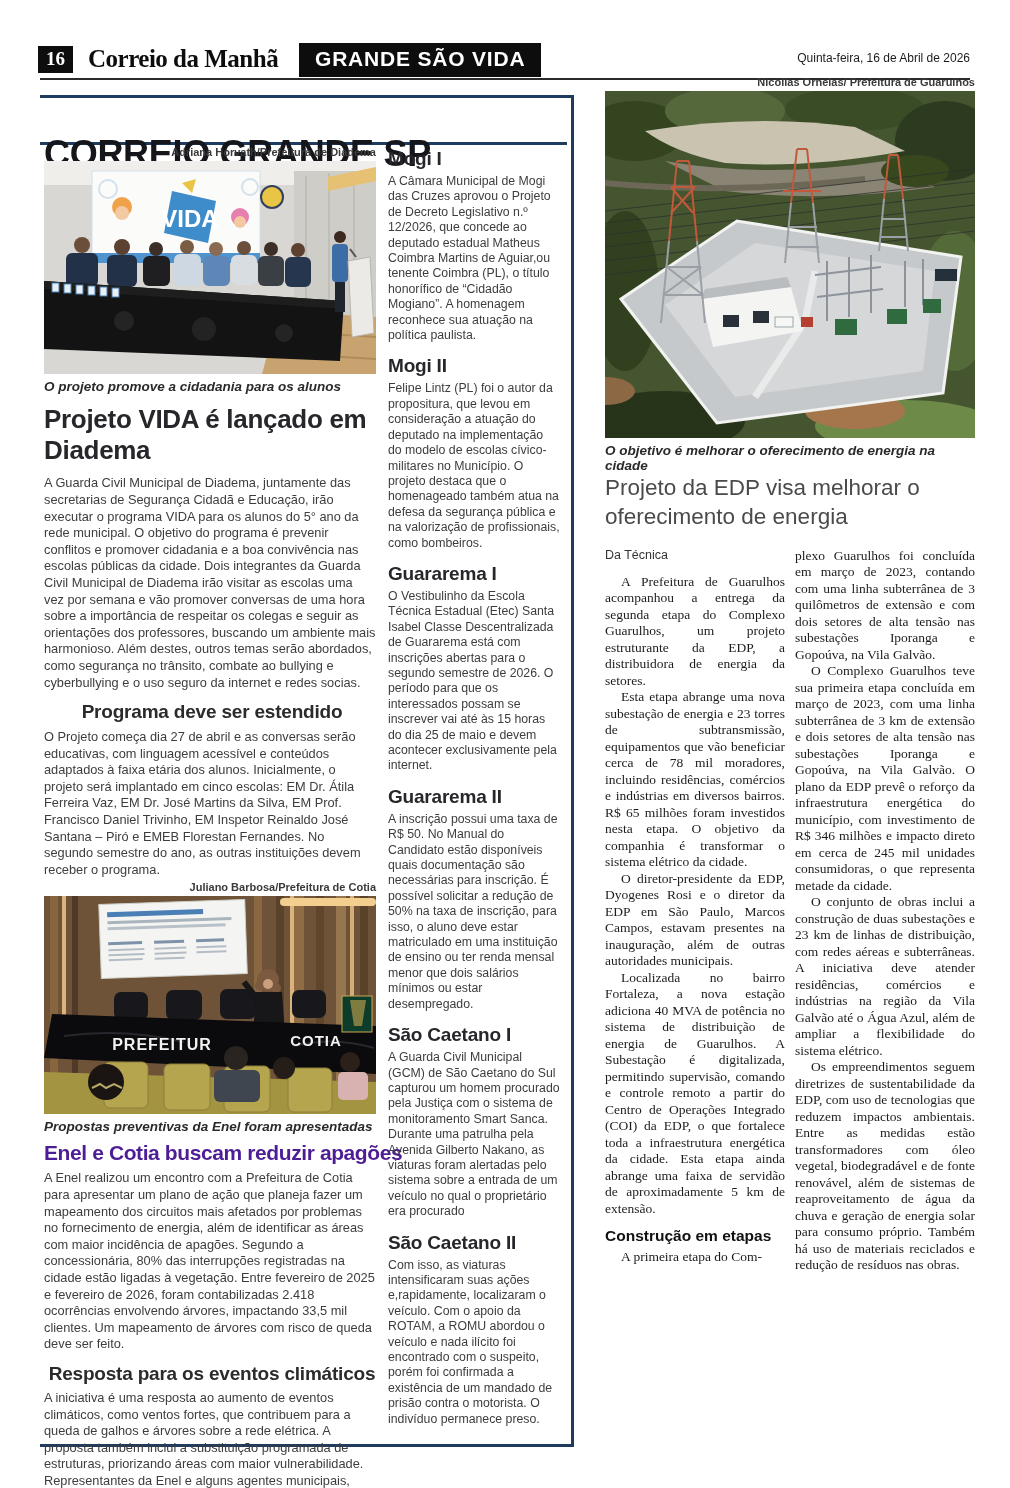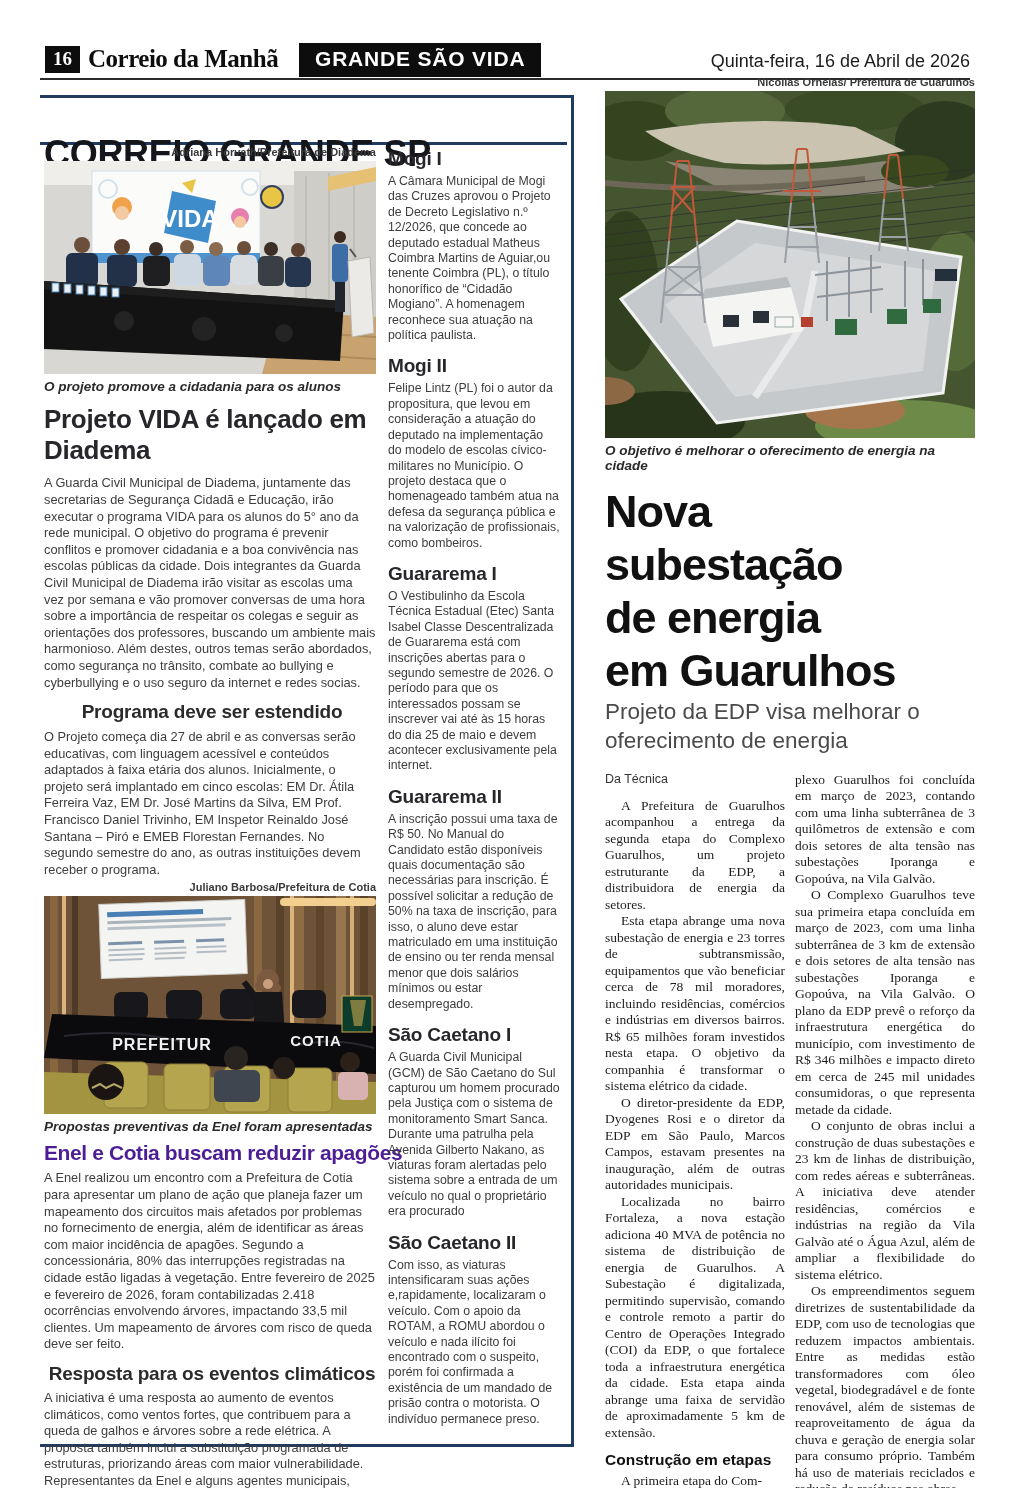--- a/index.html
+++ b/index.html
@@ -1,27 +1,27 @@
 <!DOCTYPE html>
 <html><head>
 <meta charset="utf-8">
 <style>
   html,body{margin:0;padding:0;background:#e9e9e9;}
   #page{position:relative;width:1010px;height:1488px;background:#ffffff;margin:0 auto;
         font-family:"Liberation Sans",sans-serif;color:#222;overflow:hidden;}
   .abs{position:absolute;}
 
   
-  .page-num{left:45px;top:46px;background:#0d0d0d;color:#fff;font-family:"Liberation Serif",serif;
+  .page-num{left:38px;top:46px;background:#0d0d0d;color:#fff;font-family:"Liberation Serif",serif;
             font-weight:bold;font-size:19px;padding:2px 8px 3px;}
   .masthead{left:88px;top:45px;font-family:"Liberation Serif",serif;font-weight:bold;
             font-size:25px;letter-spacing:-0.5px;color:#0d0d0d;text-align:center;}
   .banner{left:299px;top:43px;background:#0d0d0d;color:#fff;font-weight:bold;font-size:21px;
           letter-spacing:0.8px;padding:4px 16px 6px;}
-  .date{right:40px;top:51px;font-size:18px;color:#1c1c1c;}
+  .date{right:40px;top:51px;font-size:12px;color:#1c1c1c;}
   .header-rule{left:40px;top:78px;width:930px;height:2px;background:#2b2b2b;}
 
   
   .rule{background:#1f3c60;}
   .box-top{left:40px;top:95px;width:534px;height:3px;}
   .box-title-rule{left:40px;top:142px;width:527px;height:3px;}
   .box-right{left:571px;top:95px;width:3px;height:1352px;}
   .box-bottom{left:40px;top:1444px;width:534px;height:3px;}
 
   .section-title{left:44px;top:101px;font-size:36px;font-weight:800;letter-spacing:-0.3px;color:#15161c;margin-top:32px;}
@@ -357,26 +357,20 @@
       <rect x="230" y="228" width="22" height="16" fill="#2f6b3f"></rect>
       <rect x="282" y="218" width="20" height="15" fill="#2f6b3f"></rect>
       <rect x="318" y="208" width="18" height="14" fill="#2f6b3f"></rect>
       <rect x="196" y="226" width="12" height="10" fill="#b5402f"></rect>
       <rect x="170" y="226" width="18" height="10" fill="#f6f6f4" stroke="#9aa"></rect>
       <rect x="330" y="178" width="22" height="12" fill="#24303c"></rect>
     </svg>
 
     <div class="g-caption">O objetivo é melhorar o oferecimento de energia na cidade</div>
 
-    <div class="g-headline">
-        <div class="hl-line">Nova</div>
-        <div class="hl-line">subestação</div>
-        <div class="hl-line">de energia</div>
-        <div class="hl-line">em Guarulhos</div>
-      </div>
 
     <div class="g-deck">Projeto da EDP visa melhorar o oferecimento de energia</div>
 
     <div class="g-cols">
       <div class="g-col">
         <div class="g-byline">Da Técnica</div>
         <div>
             <p class="serif-p">A Prefeitura de Guarulhos acompanhou a entrega da segunda etapa do Complexo Guarulhos, um projeto estruturante da EDP, a distribuidora de energia da setores.</p>
             <p class="serif-p">Esta etapa abrange uma nova subestação de energia e 23 torres de subtransmissão, equipamentos que vão beneficiar cerca de 78 mil moradores, incluindo residências, comércios e indústrias em diversos bairros. R$ 65 milhões foram investidos nesta etapa. O objetivo da companhia é transformar o sistema elétrico da cidade.</p>
             <p class="serif-p">O diretor-presidente da EDP, Dyogenes Rosi e o diretor da EDP em São Paulo, Marcos Campos, estavam presentes na inauguração, além de outras autoridades municipais.</p>

